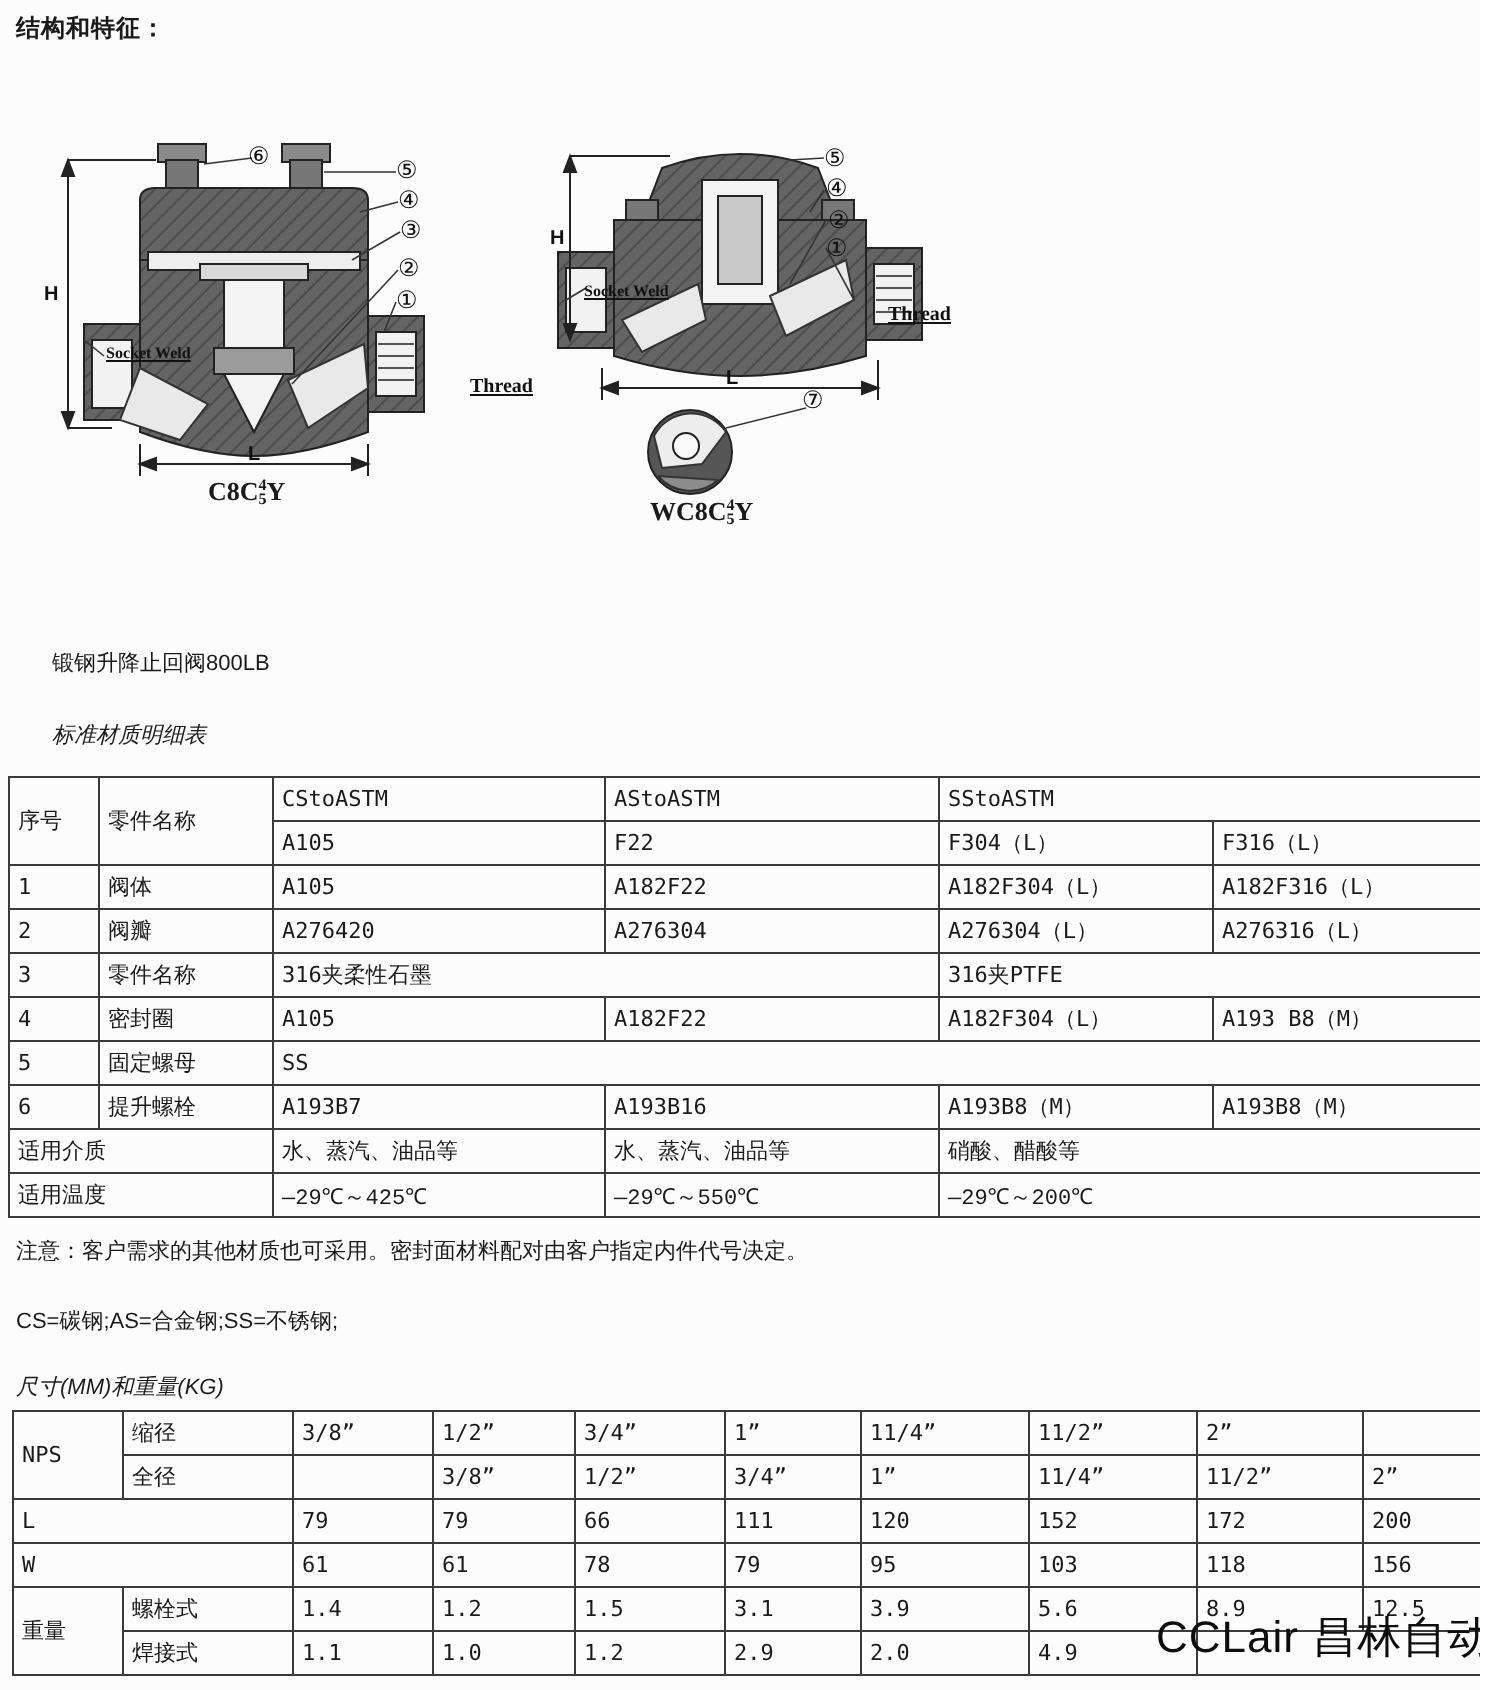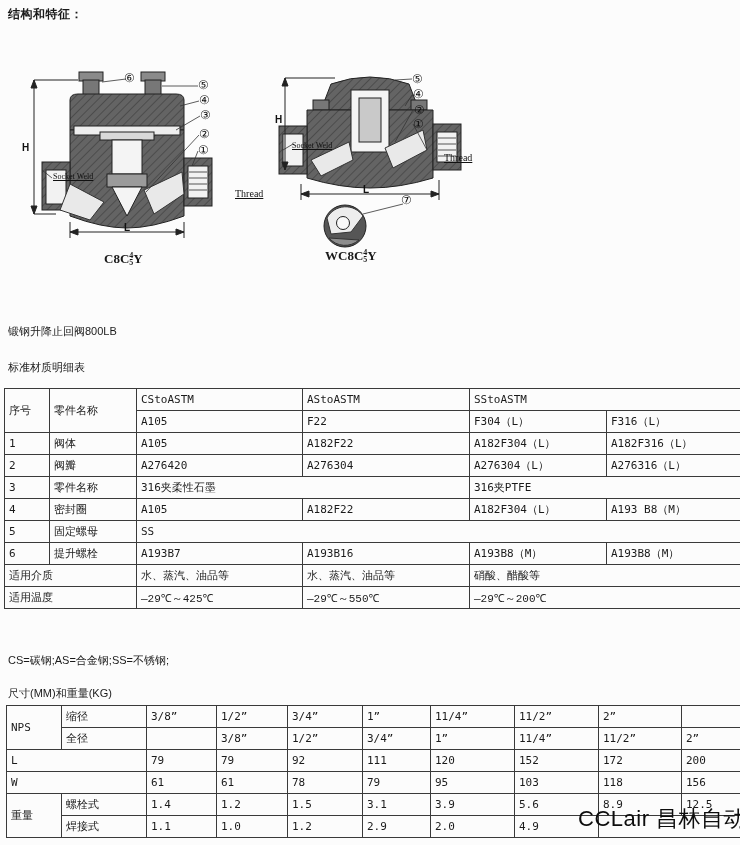--- a/index.html
+++ b/index.html
@@ -1,33 +1,33 @@
 <!DOCTYPE html>
 <html><head>
 <meta charset="utf-8">
 <style>
   html,body{margin:0;padding:0;background:#fff;}
   .page{position:relative;width:740px;height:845px;background:#fcfcfc;
         font-family:"Liberation Sans",sans-serif;color:#1a1a1a;overflow:hidden;}
   .abs{position:absolute;}
   .heading{font-size:12px;font-weight:bold;letter-spacing:.5px;}
-  .label{font-size:11px;}
+  .label{font-size:11px;margin-left:18px;}
   .small-note{font-size:11px;}
 
   
   table{border-collapse:collapse;table-layout:fixed;}
   .grid td{border:1px solid #3a3a3a;font-size:11px;padding:1px 4px;height:19px;
            overflow:hidden;white-space:nowrap;vertical-align:middle;}
   .code{font-family:"DejaVu Sans Mono","Liberation Mono",monospace;font-size:10.5px;}
   .cn{font-size:11px;font-family:Liberation Mono, monospace;}
 
   
   .diagram{position:absolute;}
   .dimlabel{position:absolute;font-size:10px;font-weight:bold;color:#111;}
-  .annot{position:absolute;font-size:8px;font-weight:normal;color:#111;
+  .annot{position:absolute;font-size:8px;font-weight:bold;color:#111;
          font-family:"Liberation Serif",serif;padding-left:37px;}
   .annot.underline{text-decoration:underline;}
   .callout{position:absolute;font-size:12px;line-height:12px;color:#111;}
   .caption{position:absolute;font-size:13px;font-weight:bold;
            font-family:"Liberation Serif",serif;white-space:nowrap;}
   .frac{display:inline-block;vertical-align:-2px;text-align:center;}
   .frac i{display:block;font-style:normal;font-size:8px;line-height:7px;font-weight:bold;}
 
   .watermark{position:absolute;font-size:22px;color:#0d0d0d;
              font-family:"Liberation Sans",sans-serif;letter-spacing:.5px;white-space:nowrap;}
@@ -107,21 +107,21 @@
     <span class="dimlabel" style="left:10px;top:76px;">H</span>
     <span class="dimlabel" style="left:112px;top:156px;">L</span>
     <span class="annot underline" style="left:4px;top:106px;">Socket Weld</span>
     <span class="annot underline" style="left:186px;top:122px;font-size:10px;">Thread</span>
     <span class="callout" style="left:112px;top:6px;">⑥</span>
     <span class="callout" style="left:186px;top:13px;">⑤</span>
     <span class="callout" style="left:187px;top:28px;">④</span>
     <span class="callout" style="left:188px;top:43px;">③</span>
     <span class="callout" style="left:187px;top:62px;">②</span>
     <span class="callout" style="left:186px;top:78px;">①</span>
-    <span class="caption" style="left:92px;top:185px;">
+    <span class="caption" style="left:92px;top:172px;">
       <span>C8C</span><span class="frac"><i>4</i><i>5</i></span><span>Y</span>
     </span>
   </div>
 
   <div class="diagram" style="left:255px;top:66px;width:232px;height:215px;">
     <svg width="232" height="215" viewBox="0 0 232 215">
 
       <path d="M76 18 Q115 4 154 18 L164 44 L66 44 Z" fill="url(#h1)" stroke="#222"></path>
       <rect x="58" y="34" width="16" height="10" fill="#777" stroke="#222"></rect>
       <rect x="156" y="34" width="16" height="10" fill="#777" stroke="#222"></rect>
@@ -183,21 +183,21 @@
     <span class="callout" style="left:158px;top:22px;">④</span>
     <span class="callout" style="left:159px;top:38px;">②</span>
     <span class="callout" style="left:158px;top:52px;">①</span>
     <span class="callout" style="left:146px;top:128px;">⑦</span>
     <span class="caption" style="left:70px;top:182px;">
       <span>WC8C</span><span class="frac"><i>4</i><i>5</i></span><span>Y</span>
     </span>
   </div>
 
   <div class="abs label" style="left:8px;top:324px;">锻钢升降止回阀800LB</div>
-  <div class="abs label" style="left:8px;top:360px;">标准材质明细表</div>
+  <div class="abs label" style="left:8px;top:360px;font-style:italic;">标准材质明细表</div>
 
   <table class="grid" style="position:absolute;left:4px;top:388px;width:742px;">
     <colgroup>
       <col style="width:45px">
         <col style="width:87px">
         <col style="width:166px">
       <col style="width:167px">
         <col style="width:137px">
         <col style="width:140px">
     </colgroup>
@@ -266,22 +266,23 @@
     </tr>
     <tr>
       <td class="cn" colspan="2">适用温度</td>
       <td class="cn">—29℃～425℃</td>
       <td class="cn">—29℃～550℃</td>
       <td class="cn" colspan="2">—29℃～200℃</td>
     </tr>
   </tbody>
     </table>
 
+  <div class="abs small-note" style="left:8px;top:618px;">注意：客户需求的其他材质也可采用。密封面材料配对由客户指定内件代号决定。</div>
   <div class="abs small-note" style="left:8px;top:653px;">CS=碳钢;AS=合金钢;SS=不锈钢;</div>
-  <div class="abs small-note" style="left:8px;top:686px;">尺寸(MM)和重量(KG)</div>
+  <div class="abs small-note" style="left:8px;top:686px;font-style:italic;">尺寸(MM)和重量(KG)</div>
 
   <table class="grid" style="position:absolute;left:6px;top:705px;width:741px;">
     <colgroup>
       <col style="width:55px">
         <col style="width:85px">
       <col style="width:70px">
         <col style="width:71px">
         <col style="width:75px">
         <col style="width:68px">
       <col style="width:84px">
@@ -310,21 +311,21 @@
       <td class="code">3/4”</td>
       <td class="code">1”</td>
       <td class="code">11/4”</td>
       <td class="code">11/2”</td>
       <td class="code">2”</td>
     </tr>
     <tr>
       <td colspan="2" class="code">L</td>
       <td class="code">79</td>
       <td class="code">79</td>
-      <td class="code">92</td>
+      <td class="code">66</td>
       <td class="code">111</td>
       <td class="code">120</td>
       <td class="code">152</td>
       <td class="code">172</td>
       <td class="code">200</td>
     </tr>
     <tr>
       <td colspan="2" class="code">W</td>
       <td class="code">61</td>
       <td class="code">61</td>

